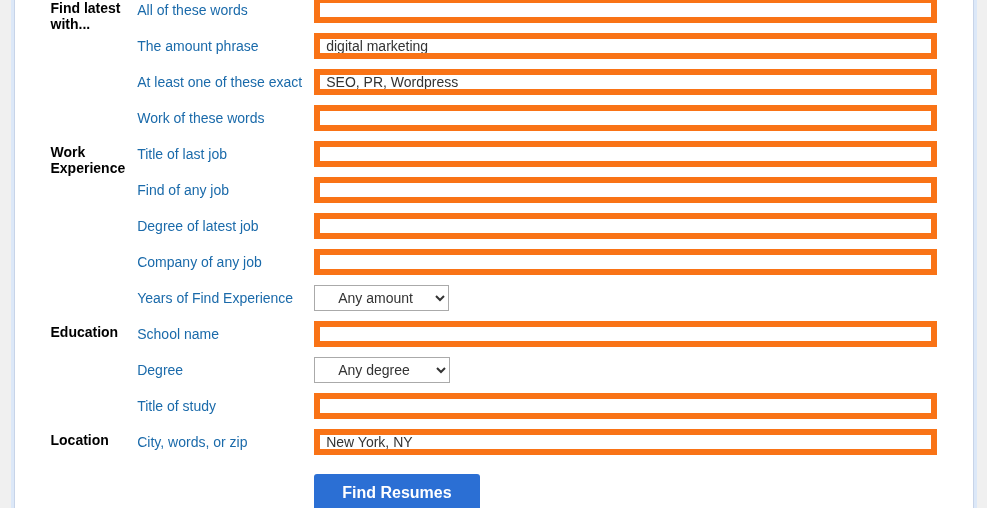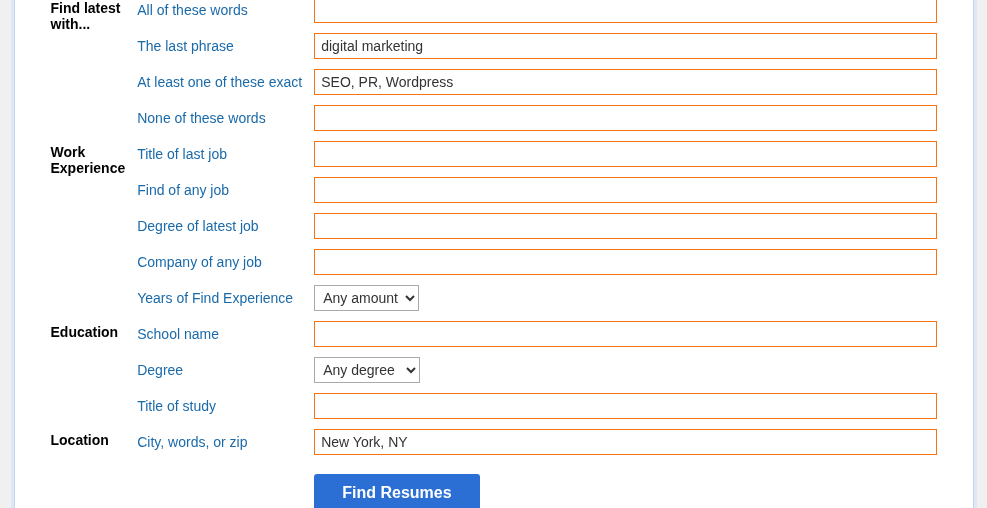--- a/index.html
+++ b/index.html
@@ -39,30 +39,30 @@
     .field-label {
       color: #1a6aaa;
       width: 200px;
       white-space: nowrap;
     }
     .field-input {
       width: 100%;
     }
     input[type="text"] {
       width: 100%;
-      border: 1px solid #f97316;
+      border: 6px solid #f97316;
       padding: 4px 6px;
       font-size: 14px;
       color: #333;
       background: #fff;
       height: 26px;
     }
     select {
       border: 1px solid #aaa;
-      padding: 3px 4px;
+      padding: 3px 19px;
       font-size: 14px;
       color: #333;
       background: #fff;
       height: 26px;
       cursor: pointer;
     }
     .find-resumes-btn {
       background: #2b6fd4;
       color: #fff;
       border: none;
@@ -88,33 +88,33 @@
       <tr>
         <td class="section-label" rowspan="4">
           <span>Find latest with...</span>
         </td>
         <td class="field-label">All of these words</td>
         <td class="field-input">
           <input type="text" value="" style="">
         </td>
       </tr>
       <tr>
-        <td class="field-label">The last phrase</td>
+        <td class="field-label">The amount phrase</td>
         <td class="field-input">
           <input type="text" value="digital marketing" style="">
         </td>
       </tr>
       <tr>
         <td class="field-label">At least one of these exact</td>
         <td class="field-input">
           <input type="text" value="SEO, PR, Wordpress" style="">
         </td>
       </tr>
       <tr>
-        <td class="field-label">None of these words</td>
+        <td class="field-label">Work of these words</td>
         <td class="field-input">
           <input type="text" value="" style="">
         </td>
       </tr>
 
       <tr>
         <td class="section-label" rowspan="5">
           <span>Work Experience</span>
         </td>
         <td class="field-label">Title of last job</td>

